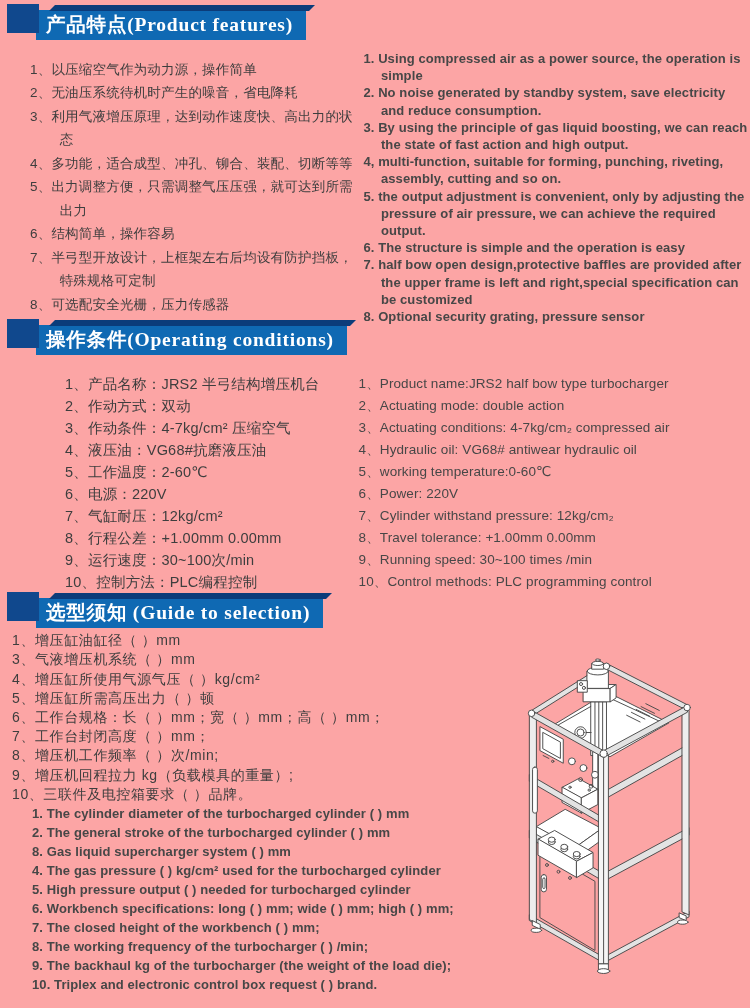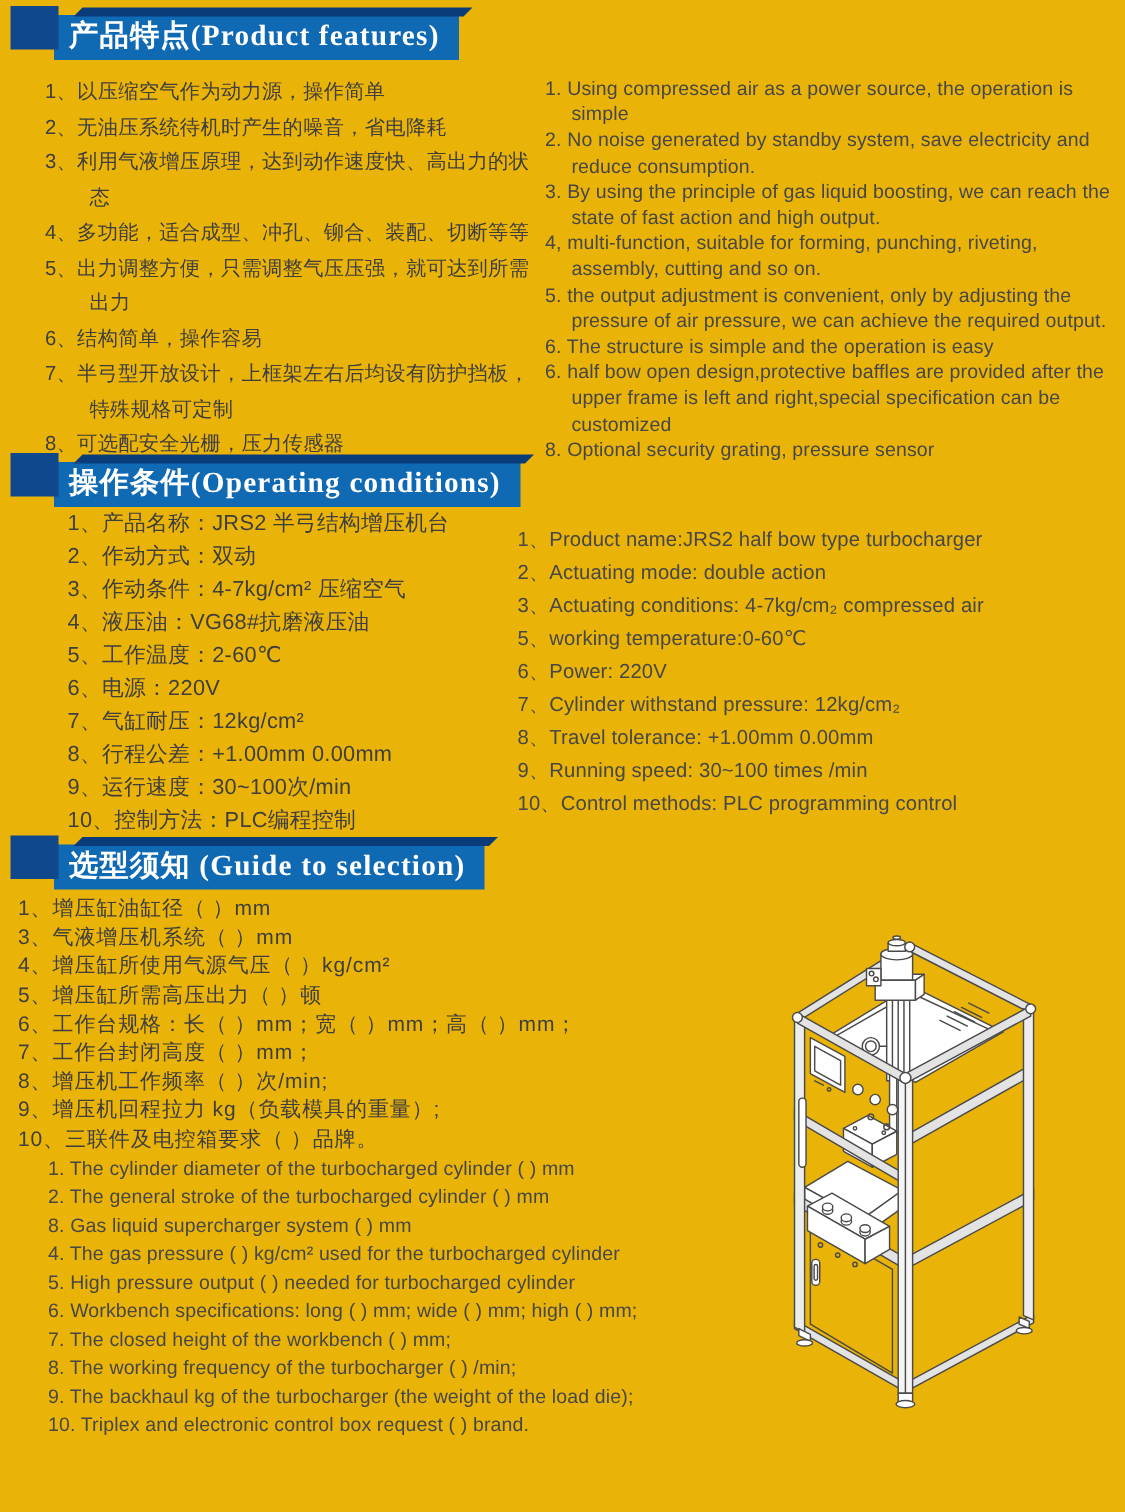--- a/index.html
+++ b/index.html
@@ -1,45 +1,45 @@
 <!DOCTYPE html>
 <html><head>
 <meta charset="utf-8">
 <style>
   html,body{margin:0;padding:0;background:#ffffff;}
-  .page{position:relative;width:750px;height:1008px;background:#eab308;overflow:hidden;
+  .page{position:relative;width:750px;height:1008px;background:#fca5a5;overflow:hidden;
         font-family:"Liberation Sans","DejaVu Sans",sans-serif;color:#3e3e3e;}
   
   .hdr{height:30px;}
   .hdr1{margin-top:10px;}
   .hdr2{}
   .hdr3{margin-top:5px;}
   .banner{position:relative;display:inline-block;margin-left:36px;background:#0f69b3;color:#fff;
           font-family:"Liberation Serif","DejaVu Serif",serif;font-weight:bold;font-size:19.5px;
           line-height:30px;padding:0 13px 0 10px;letter-spacing:0.8px;white-space:nowrap;z-index:0;}
   .banner::before{content:"";position:absolute;left:-29px;top:-6px;width:32px;height:29px;
           background:#10488d;z-index:-1;}
   .banner::after{content:"";position:absolute;left:16px;right:-6px;top:-5px;height:6px;
           background:#0b3c7a;transform:skewX(-45deg);z-index:-2;}
   ul{list-style:none;margin:0;padding:0;}
   .row{display:flex;align-items:center;}
   .row1{margin-top:9px;}
-  .row2{margin-top:0;}
+  .row2{margin-top:18px;padding-left:20px;}
   
   .s1-cn{width:338px;margin-left:30px;font-size:13.5px;line-height:23.5px;letter-spacing:0.2px;}
   .s1-en{width:392px;margin-left:0px;font-size:13px;line-height:17.2px;letter-spacing:0.1px;margin-top:1px;color:#474747;}
   
   .s2-cn{width:300px;margin-left:45px;font-size:14.5px;line-height:22px;letter-spacing:0.2px;}
   .s2-en{width:400px;font-size:13.5px;line-height:22px;letter-spacing:0.1px;color:#474747;}
   
   .s3-wrap{position:relative;margin-top:3px;}
   .s3-cn{width:470px;margin-left:12px;font-size:14px;line-height:19.2px;letter-spacing:0.6px;}
   .s3-en{width:474px;margin-left:32px;font-size:13px;line-height:19px;letter-spacing:0.1px;color:#474747;}
   .item-cn{padding-left:2.2em;text-indent:-2.2em;}
-  .item-en{padding-left:1.35em;text-indent:-1.35em;}
+  .item-en{padding-left:1.35em;text-indent:-1.35em;font-weight:bold;}
   .machine{position:absolute;left:498px;top:13px;}
 </style>
 </head>
 <body>
 
 <div class="page">
 
   <div class="hdr hdr1">
     <div class="banner">
       <span>产品特点(Product features)</span>
@@ -56,21 +56,21 @@
       <li class="item-cn">7、半弓型开放设计，上框架左右后均设有防护挡板，特殊规格可定制</li>
       <li class="item-cn">8、可选配安全光栅，压力传感器</li>
     </ul>
     <ul class="s1-en">
       <li class="item-en">1. Using compressed air as a power source, the operation is simple</li>
       <li class="item-en">2. No noise generated by standby system, save electricity and reduce consumption.</li>
       <li class="item-en">3. By using the principle of gas liquid boosting, we can reach the state of fast action and high output.</li>
       <li class="item-en">4, multi-function, suitable for forming, punching, riveting, assembly, cutting and so on.</li>
       <li class="item-en">5. the output adjustment is convenient, only by adjusting the pressure of air pressure, we can achieve the required output.</li>
       <li class="item-en">6. The structure is simple and the operation is easy</li>
-      <li class="item-en">6. half bow open design,protective baffles are provided after the upper frame is left and right,special specification can be customized</li>
+      <li class="item-en">7. half bow open design,protective baffles are provided after the upper frame is left and right,special specification can be customized</li>
       <li class="item-en">8. Optional security grating, pressure sensor</li>
     </ul>
   </div>
 
   <div class="hdr hdr2">
     <div class="banner">
       <span>操作条件(Operating conditions)</span>
     </div>
   </div>
   <div class="row row2">
@@ -83,20 +83,21 @@
       <li>6、电源：220V</li>
       <li>7、气缸耐压：12kg/cm²</li>
       <li>8、行程公差：+1.00mm 0.00mm</li>
       <li>9、运行速度：30~100次/min</li>
       <li>10、控制方法：PLC编程控制</li>
     </ul>
     <ul class="s2-en">
       <li>1、Product name:JRS2 half bow type turbocharger</li>
       <li>2、Actuating mode: double action</li>
       <li>3、Actuating conditions: 4-7kg/cm₂ compressed air</li>
+      <li>4、Hydraulic oil: VG68# antiwear hydraulic oil</li>
       <li>5、working temperature:0-60℃</li>
       <li>6、Power: 220V</li>
       <li>7、Cylinder withstand pressure: 12kg/cm₂</li>
       <li>8、Travel tolerance: +1.00mm 0.00mm</li>
       <li>9、Running speed: 30~100 times /min</li>
       <li>10、Control methods: PLC programming control</li>
     </ul>
   </div>
 
   <div class="hdr hdr3">

